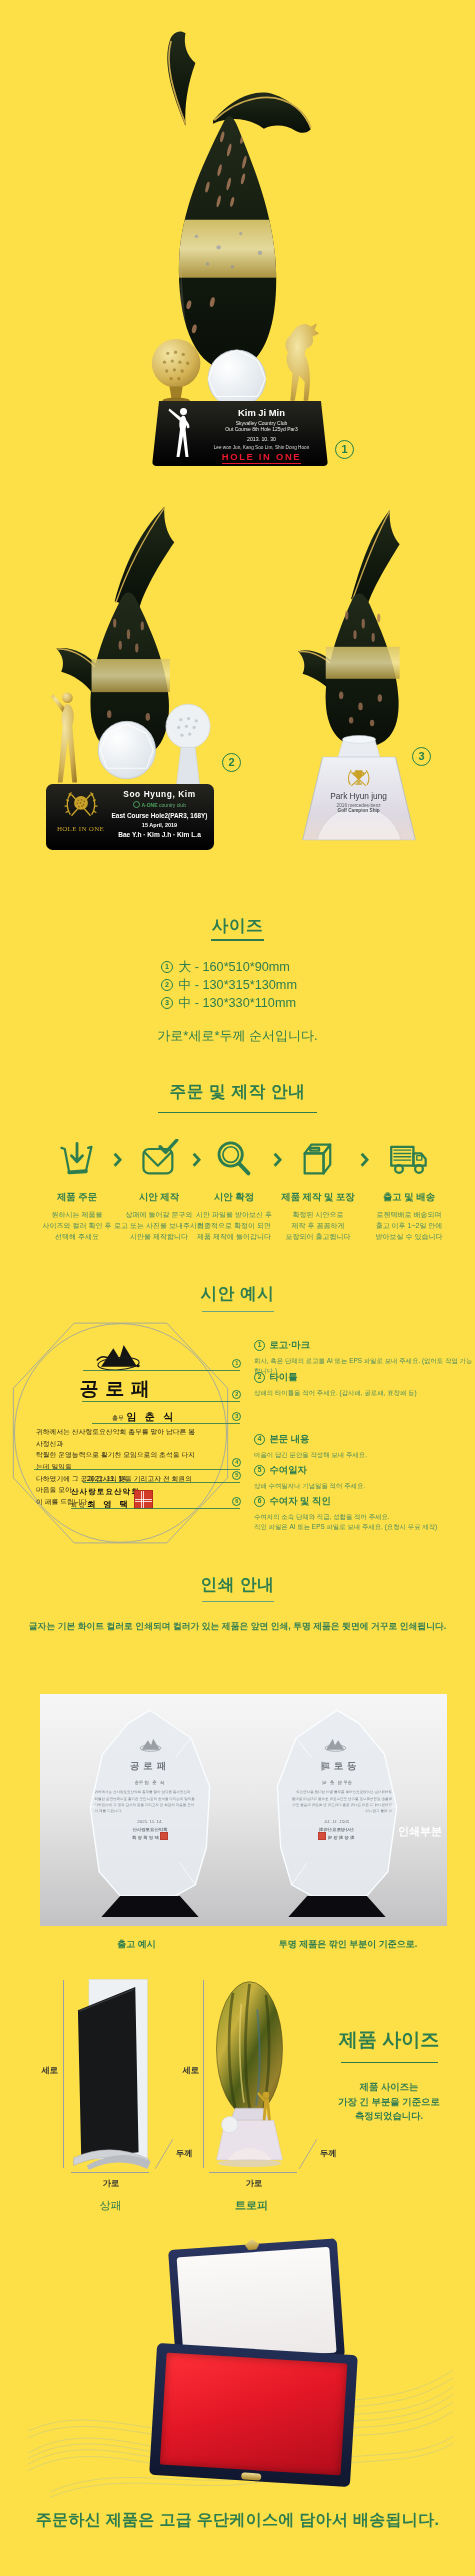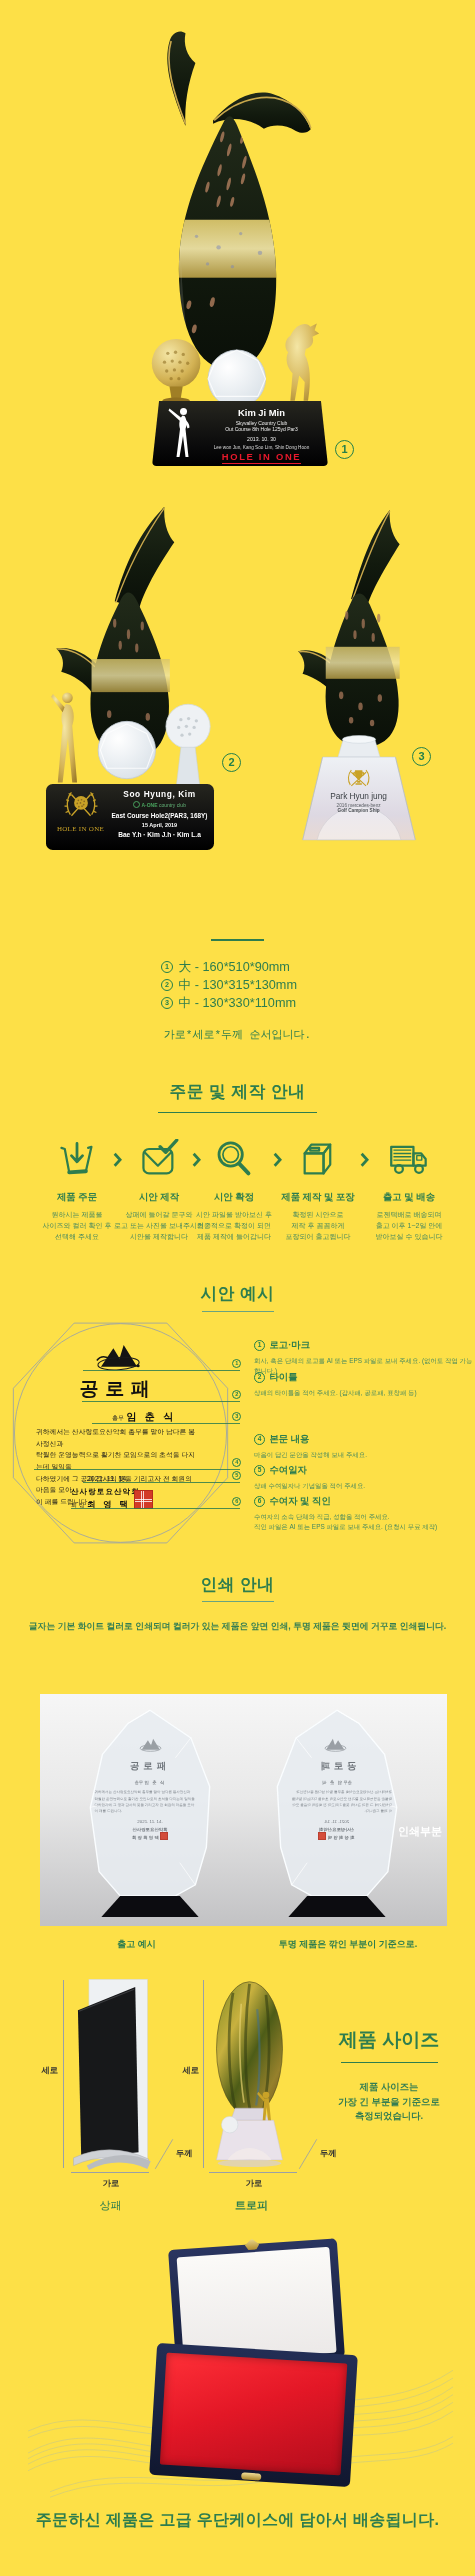--- a/index.html
+++ b/index.html
@@ -279,36 +279,37 @@
         </g>
         <path d="M17 6 h14 v7 c0 6 -4 10 -7 11 c-3 -1 -7 -5 -7 -11 Z M17 9 c-4 0 -6 5 -1 8 M31 9 c4 0 6 5 1 8 M21 26 h6 v4 h-6 Z M18 31 h12 v3 h-12 Z" fill="#c9a227"></path>
       </svg>
       <div style="font-size:8.3px;color:#3a3f44;margin-top:1.1px;">Park Hyun jung</div>
       <div style="font-size:4.7px;color:#5a5f64;margin-top:1.7px;">2016 mercedes-benz</div>
       <div style="font-size:4.7px;font-weight:700;color:#4a4f54;">Golf Campion Ship</div>
     </div>
   </div>
   <div class="abs cnum" style="left:412px;top:747px;width:19px;height:19px;border-width:1.7px;font-size:11px;">3</div>
 
+  <div class="abs sec-title" style="left:0;top:915px;width:475px;">사이즈</div>
   <div class="abs sec-line" style="left:211px;top:939px;width:53px;"></div>
   <div class="abs" style="left:161px;top:958px;width:166px;">
     <div style="display:flex;align-items:center;gap:5.5px;height:18px;">
       <span class="cnum" style="width:12px;height:12px;border-width:0.8px;font-size:7.2px;">1</span>
       <span style="font-size:12.7px;color:#2e7d4e;">大 - 160*510*90mm</span>
     </div>
     <div style="display:flex;align-items:center;gap:5.5px;height:18px;">
       <span class="cnum" style="width:12px;height:12px;border-width:0.8px;font-size:7.2px;">2</span>
       <span style="font-size:12.7px;color:#2e7d4e;">中 - 130*315*130mm</span>
     </div>
     <div style="display:flex;align-items:center;gap:5.5px;height:18px;">
       <span class="cnum" style="width:12px;height:12px;border-width:0.8px;font-size:7.2px;">3</span>
       <span style="font-size:12.7px;color:#2e7d4e;">中 - 130*330*110mm</span>
     </div>
   </div>
-  <div class="abs ctr" style="left:0;top:1027px;width:475px;font-size:11px;color:#2e7d4e;font-family:Liberation Mono, monospace;">가로*세로*두께 순서입니다.</div>
+  <div class="abs ctr" style="left:0;top:1027px;width:475px;font-size:13px;color:#2e7d4e;">가로*세로*두께 순서입니다.</div>
 
   <div class="abs sec-title" style="left:0;top:1081px;width:475px;">주문 및 제작 안내</div>
   <div class="abs sec-line" style="left:158px;top:1112px;width:159px;height:1.1px;"></div>
 
   <svg class="abs" style="left:57px;top:1139px;" width="40" height="40" viewBox="0 0 72 72" fill="none" stroke="#2e7d4e" stroke-width="4" stroke-linecap="round" stroke-linejoin="round">
     <path d="M8 16 L14 18 L22 60 L52 58 L62 14 L56 16"></path>
     <path d="M22 60 L52 58" stroke-width="7"></path>
     <path d="M36 8 L36 38 M26 30 L36 41 L46 30" stroke-width="5"></path>
   </svg>
   <svg class="abs" style="left:139px;top:1139px;" width="40" height="40" viewBox="0 0 72 72" fill="none" stroke="#2e7d4e" stroke-width="4" stroke-linejoin="round">

